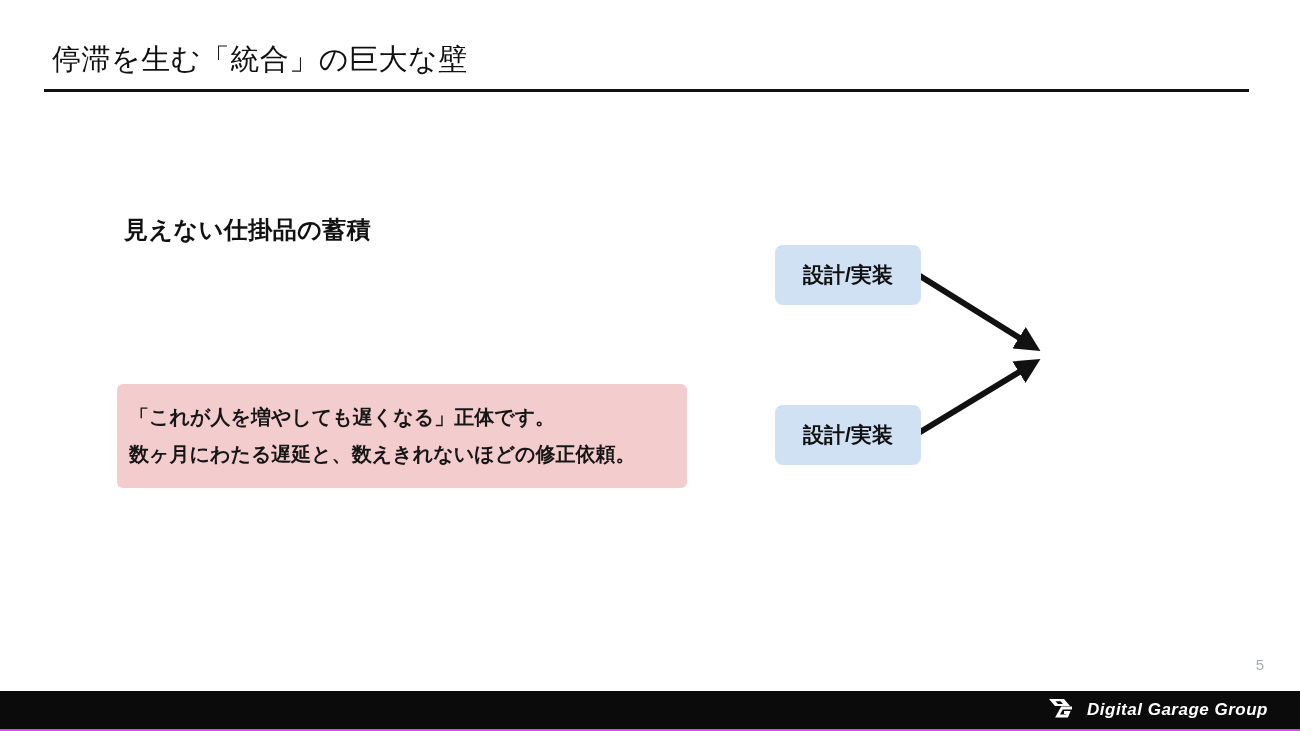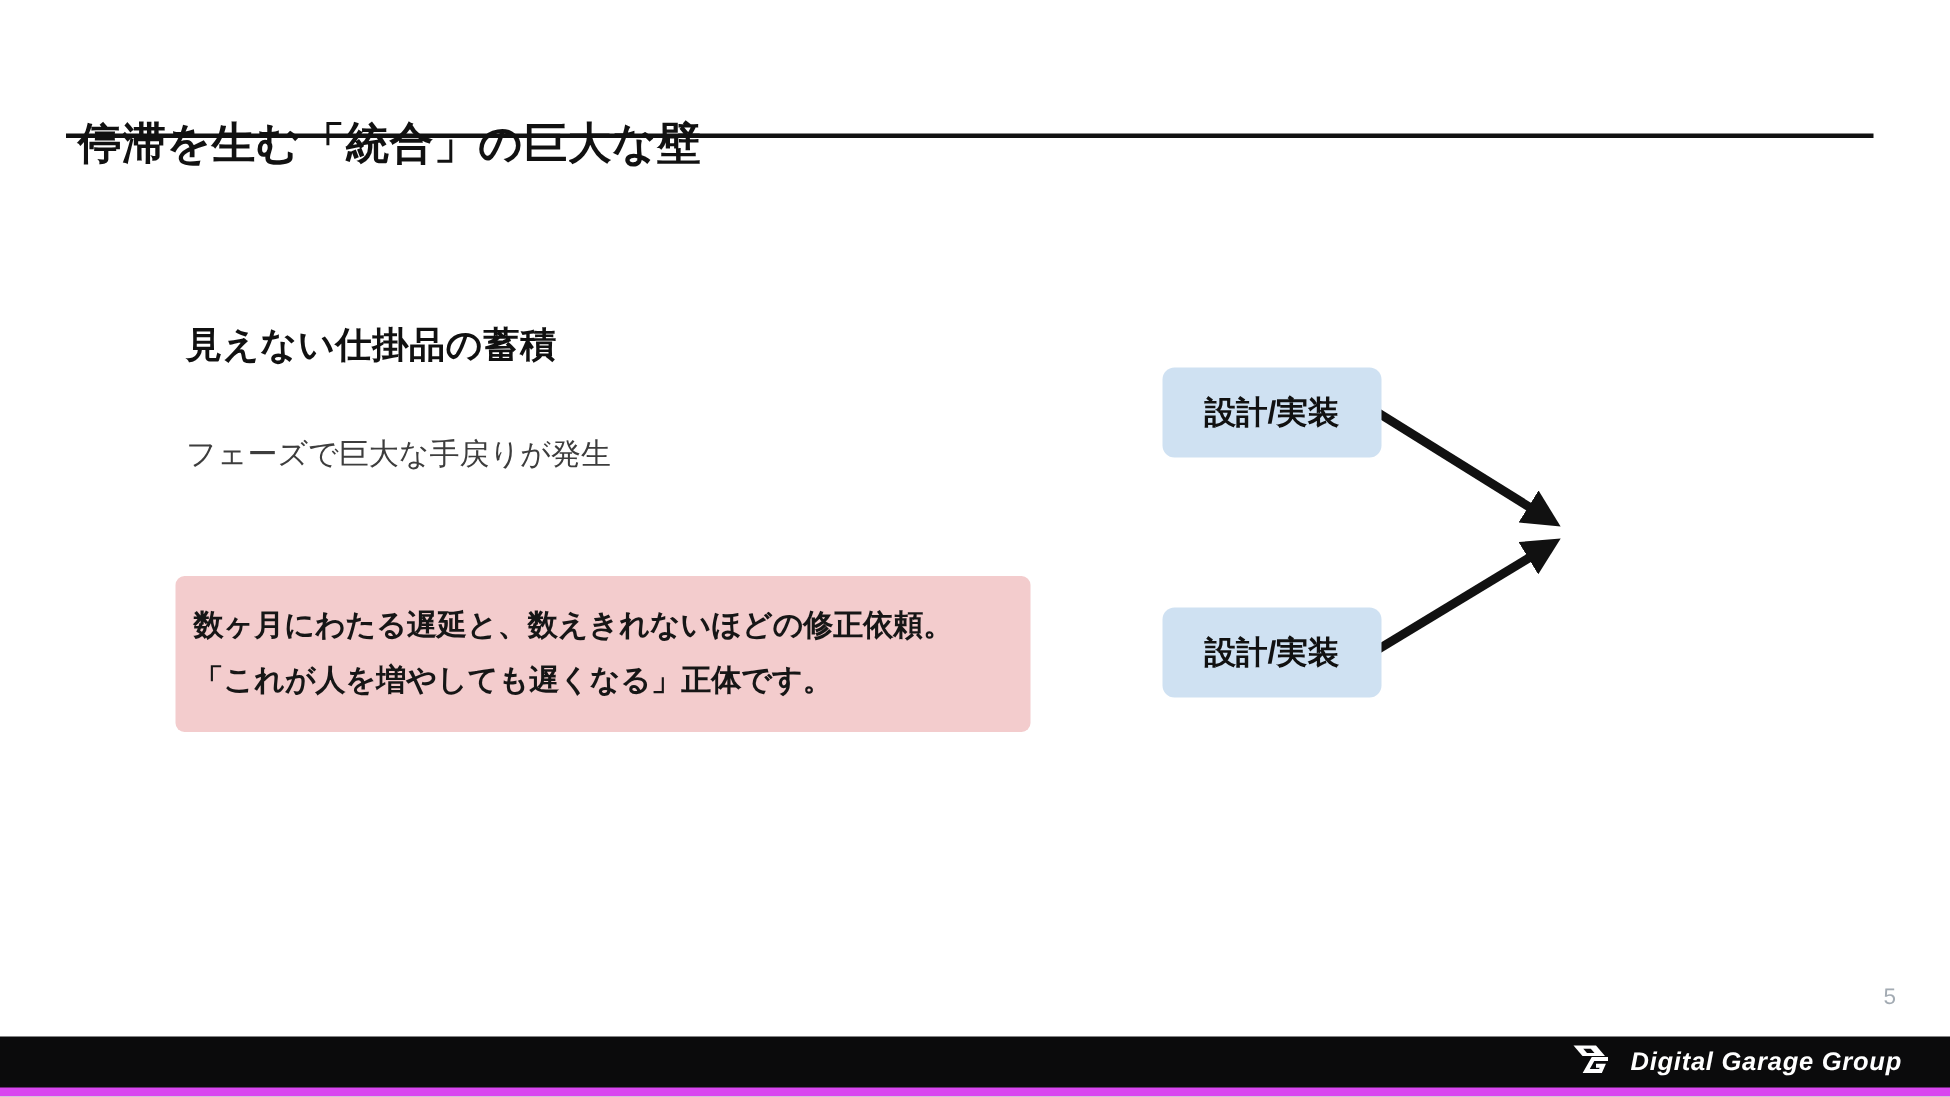--- a/index.html
+++ b/index.html
@@ -6,24 +6,23 @@
   .slide{
     position:relative;
     width:1300px;height:731px;
     background:#ffffff;
     overflow:hidden;
     font-family:"Liberation Sans","DejaVu Sans",sans-serif;
     color:#111;
   }
   .slide-title{
     position:absolute;left:52px;top:40px;
-    font-size:29px;font-weight:700;letter-spacing:0.5px;
+    font-size:29px;font-weight:400;letter-spacing:0.5px;
     color:var(--title-black,#111);
     white-space:nowrap;
-    margin-top:36px;
   }
   .title-rule{
     position:absolute;left:44px;top:89px;width:1205px;height:3px;
     background:var(--title-black,#111);
   }
   .section-heading{
     position:absolute;left:124px;top:214px;
     font-size:24px;font-weight:700;letter-spacing:0.5px;
     color:var(--title-black,#111);
     white-space:nowrap;
@@ -68,21 +67,21 @@
   }
   .arrow-layer line{stroke:var(--arrow-black,#111);stroke-width:6;}
   .arrow-layer .head{fill:var(--arrow-black,#111);}
   .page-number{
     position:absolute;right:36px;top:656px;
     font-size:15px;color:var(--page-number-gray,#a3abb3);
   }
   .footer{
     position:absolute;left:0;top:691px;width:1300px;height:40px;
     background:var(--footer-black,#0b0b0c);
-    border-bottom:6px solid #d946ef;
+    border-bottom:2px solid #d946ef;
     box-sizing:border-box;
     display:flex;align-items:center;justify-content:flex-end;
     padding-right:32px;
   }
   .footer .brand{
     color:#fff;font-size:17px;font-weight:700;font-style:italic;
     letter-spacing:0.5px;white-space:nowrap;
   }
   .dg-mark{margin-right:9px;display:block;}
 </style>
@@ -90,26 +89,25 @@
 <body>
 
 <div class="slide">
 
   <div class="slide-title">停滞を生む「統合」の巨大な壁</div>
   <div class="title-rule"></div>
 
   <div class="section-heading">見えない仕掛品の蓄積</div>
 
   <div class="body-text">
-    <div>フェーズで巨大な手戻りが発生</div>
   </div>
 
   <div class="callout">
+    <div>「これが人を増やしても遅くなる」正体です。</div>
     <div>数ヶ月にわたる遅延と、数えきれないほどの修正依頼。</div>
-    <div>「これが人を増やしても遅くなる」正体です。</div>
   </div>
 
   <svg class="arrow-layer" viewBox="0 0 1300 731">
     <defs>
       <marker id="ah" viewBox="0 0 10 10" refX="7" refY="5" markerWidth="4.2" markerHeight="4.2" orient="auto">
         <path class="head" d="M0,0 L10,5 L0,10 Z"></path>
       </marker>
     </defs>
     <line x1="912" y1="271" x2="1034" y2="347" marker-end="url(#ah)"></line>
     <line x1="912" y1="437" x2="1034" y2="363" marker-end="url(#ah)"></line>

